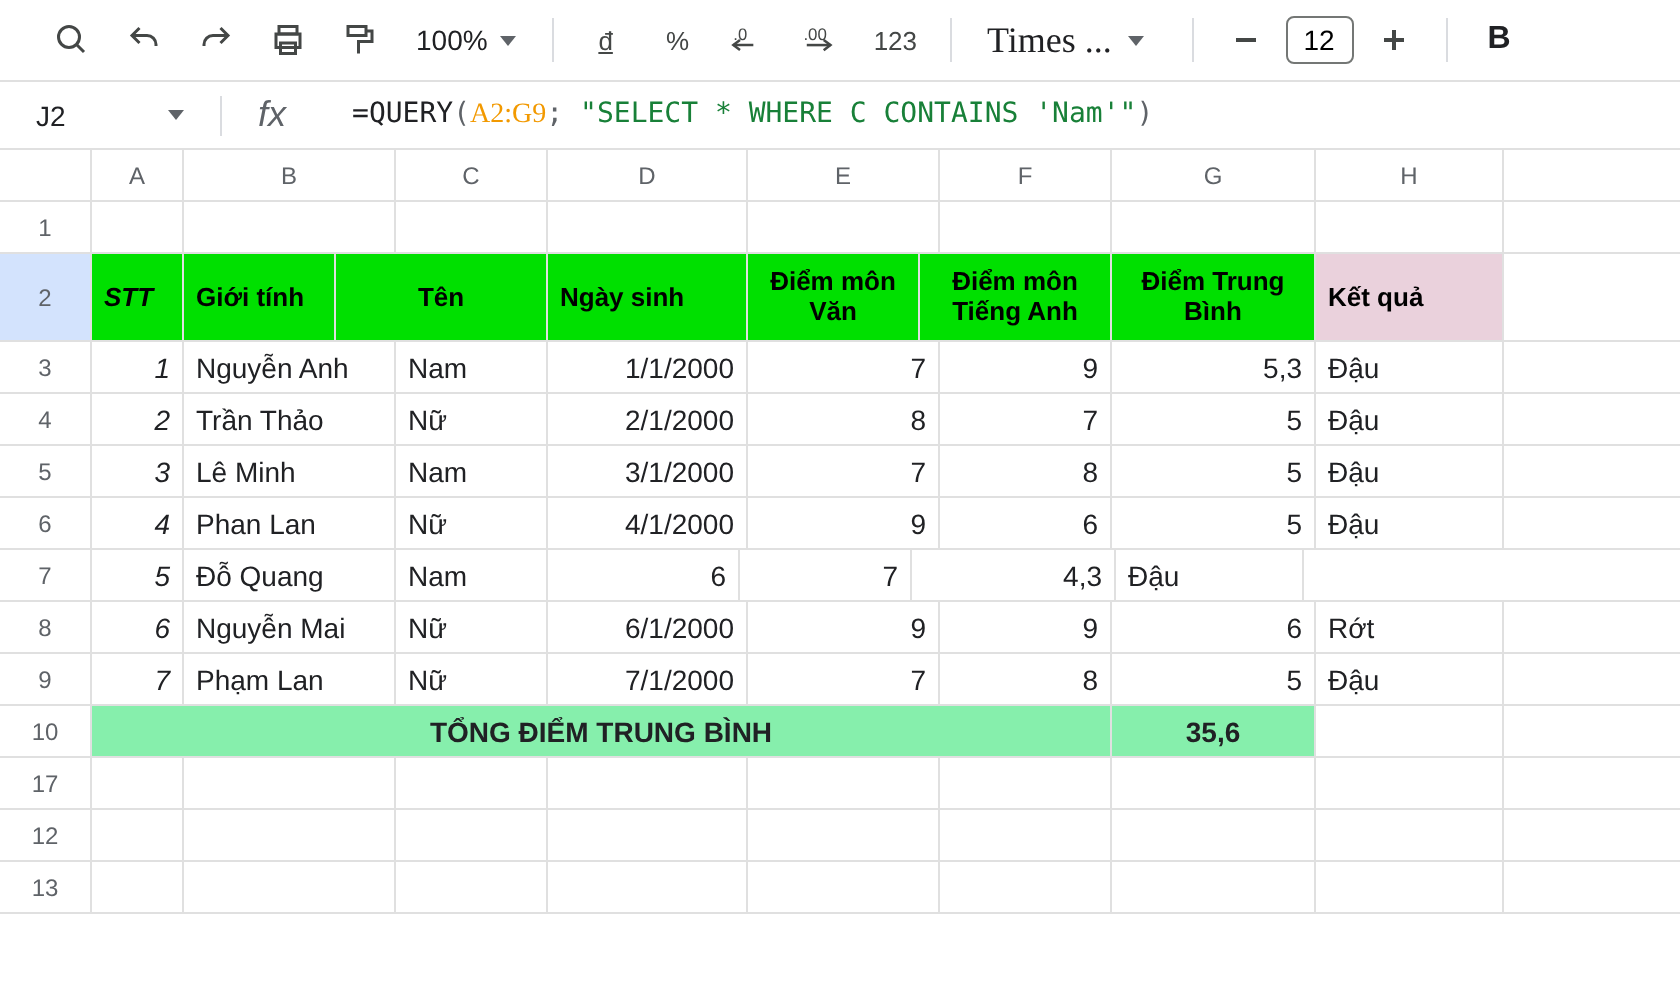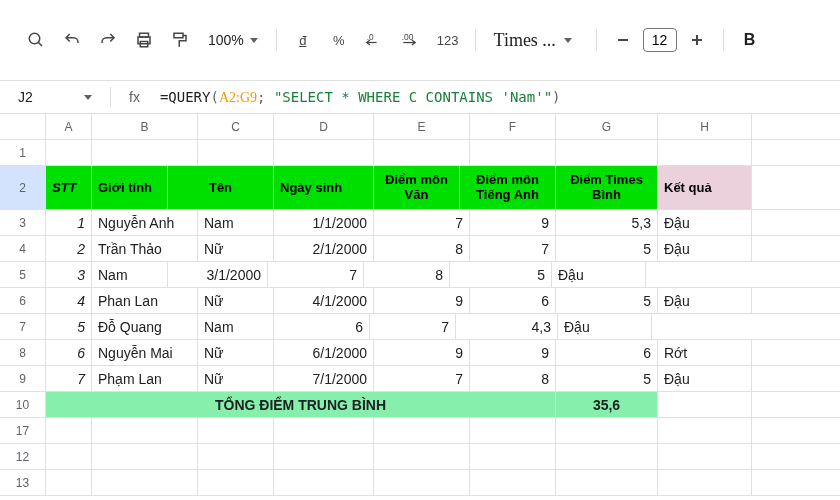--- a/index.html
+++ b/index.html
@@ -1,30 +1,30 @@
 <!DOCTYPE html>
 <html><head>
 <meta charset="utf-8">
 <style>
 * { box-sizing: border-box; margin: 0; padding: 0; }
 body { font-family: Arial, sans-serif; font-size: 13px; background: #fff; color: #202124; width: 840px; height: 500px; overflow: hidden; }
 
-.toolbar { display: flex; align-items: center; padding: 24px 20px; gap: 4px; border-bottom: 1px solid #e0e0e0; }
+.toolbar { display: flex; align-items: center; padding: 4px 20px; gap: 4px; border-bottom: 1px solid #e0e0e0; }
 .tb-btn { width: 32px; height: 32px; display: flex; align-items: center; justify-content: center; border-radius: 4px; cursor: pointer; color: #444746; }
 .zoom-group { display: flex; align-items: center; gap: 6px; padding: 0 8px; font-size: 14px; cursor: pointer; }
 .sep { width: 1px; height: 22px; background: #dadce0; margin: 0 6px; }
 .font-group { display: flex; align-items: center; gap: 8px; padding: 0 8px; font-size: 18px; font-family: 'Times New Roman', serif; cursor: pointer; min-width: 100px; }
 .size-group { display: flex; align-items: center; gap: 4px; }
 .size-input { width: 34px; height: 24px; border: 1px solid #747775; border-radius: 4px; text-align: center; font-size: 14px; background: #fff; }
 .bold-btn { font-weight: bold; font-size: 16px; width: 32px; height: 32px; display: flex; align-items: center; justify-content: center; cursor: pointer; }
 
 .formula-bar { display: flex; align-items: center; padding: 6px 18px; border-bottom: 1px solid #e0e0e0; gap: 10px; font-size: 14px; }
 .cell-ref { width: 56px; font-size: 14px; }
 .fb-sep { width: 1px; height: 20px; background: #dadce0; margin: 0 8px; }
-.fx { color: #5f6368; font-size: 14px; margin-right: 10px; }
+.fx { font-style: italic; color: #5f6368; font-size: 18px; margin-right: 23px; }
 .formula-text { font-family: 'Consolas', monospace; font-size: 14px; }
 .formula-text .eq { color: #202124; }
 .formula-text .fn { color: #202124; }
 .formula-text .rng { color: #f29900; font-family: Liberation Serif, serif; }
 .formula-text .sc { color: #5f6368; }
 .formula-text .str { color: #188038; }
 
 .sheet { display: flex; flex-direction: column; }
 .col-headers { display: flex; height: 26px; border-bottom: 1px solid #e0e0e0; }
 .corner { width: 46px; border-right: 1px solid #e0e0e0; background: #fff; }
@@ -189,21 +189,21 @@
     </div>
 
   <div class="row row-hdr">
     <div class="rh rh-selected">2</div>
     <div class="cell c-a">STT</div>
     <div class="cell c-c">Giới tính</div>
     <div class="cell c-b" style="justify-content:center">Tên</div>
     <div class="cell c-d">Ngày sinh</div>
     <div class="cell c-f">Điểm môn Văn</div>
     <div class="cell c-e">Điểm môn Tiếng Anh</div>
-    <div class="cell c-g">Điểm Times Bình</div>
+    <div class="cell c-g">Điểm Trung Bình</div>
     <div class="cell c-h">Kết quả</div>
   </div>
 
   <div class="row row-data">
       <div class="rh">3</div>
       <div class="cell c-a">1</div>
       <div class="cell c-b">Nguyễn Anh</div>
       <div class="cell c-c">Nam</div>
       <div class="cell c-d">1/1/2000</div>
       <div class="cell c-e">7</div>
@@ -220,20 +220,21 @@
       <div class="cell c-d">2/1/2000</div>
       <div class="cell c-e">8</div>
       <div class="cell c-f">7</div>
       <div class="cell c-g">5</div>
       <div class="cell c-h">Đậu</div>
     </div>
 
   <div class="row row-data">
       <div class="rh">5</div>
       <div class="cell c-a">3</div>
+      <div class="cell c-b">Lê Minh</div>
       <div class="cell c-c">Nam</div>
       <div class="cell c-d">3/1/2000</div>
       <div class="cell c-e">7</div>
       <div class="cell c-f">8</div>
       <div class="cell c-g">5</div>
       <div class="cell c-h">Đậu</div>
     </div>
 
   <div class="row row-data">
       <div class="rh">6</div>

